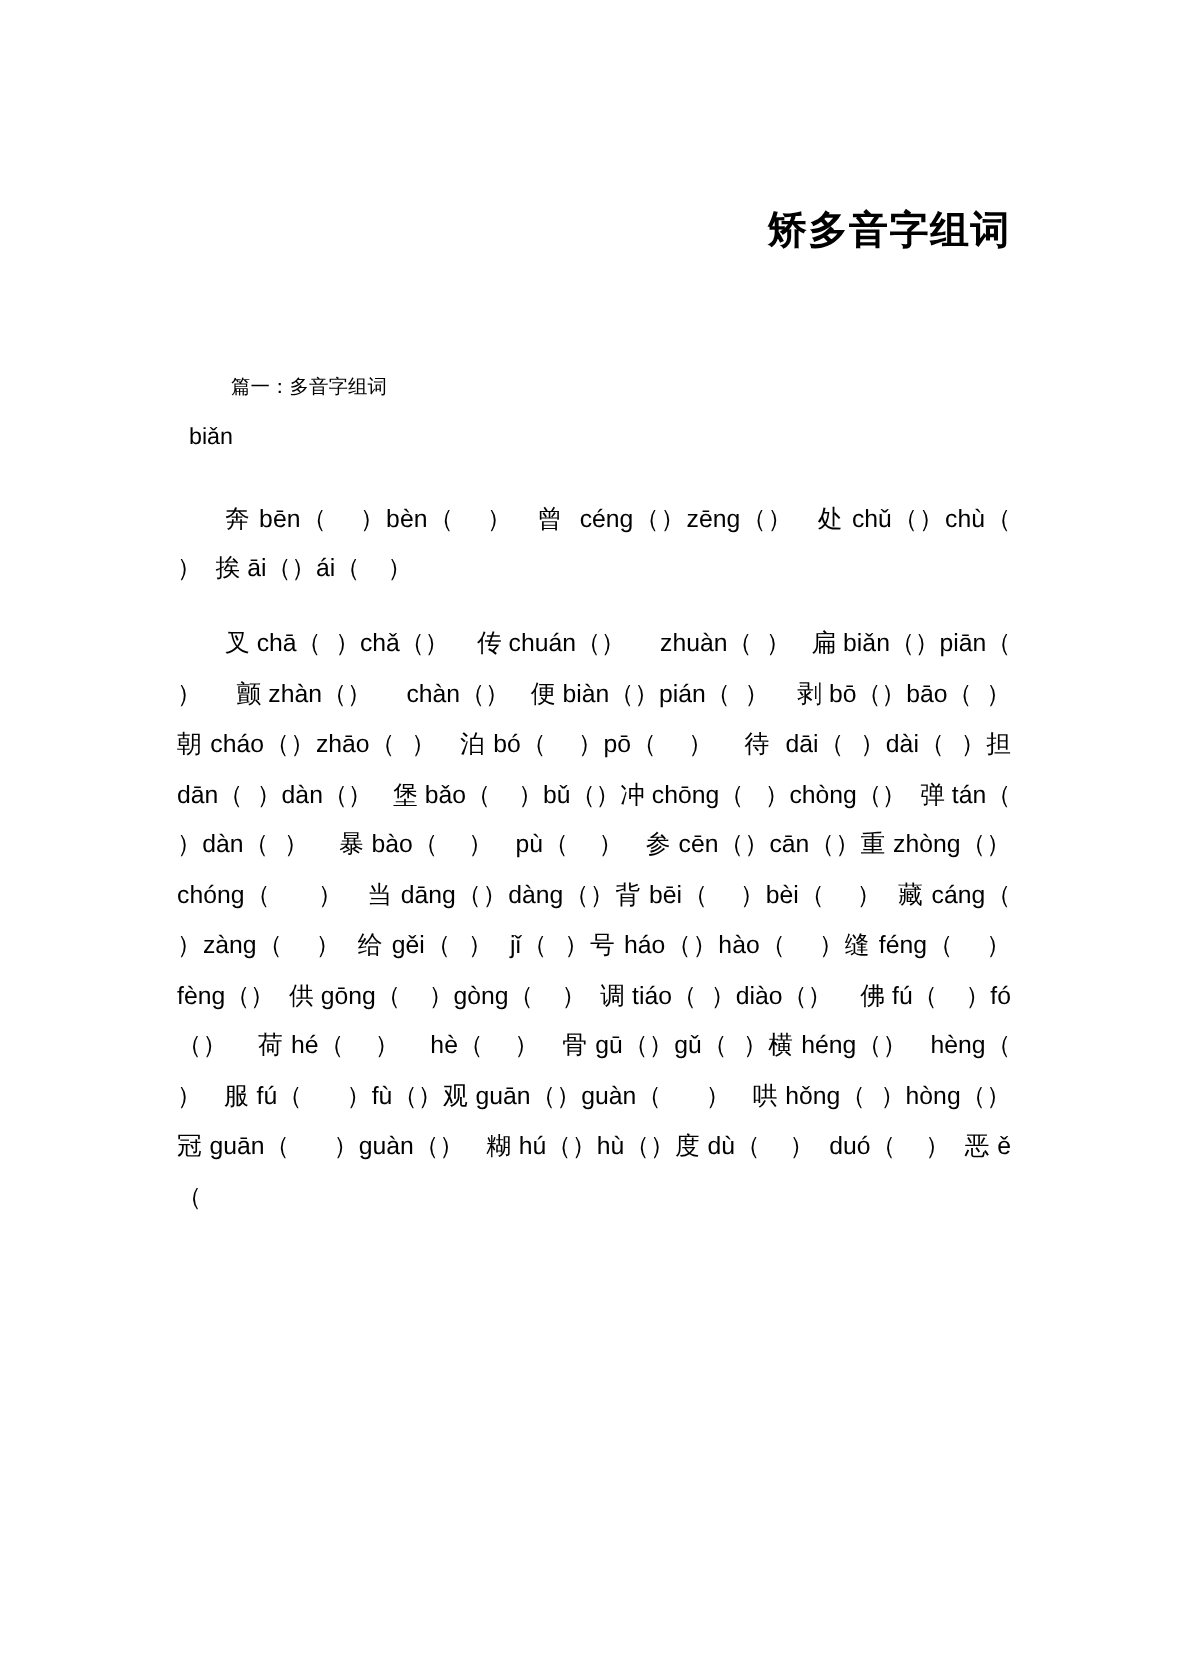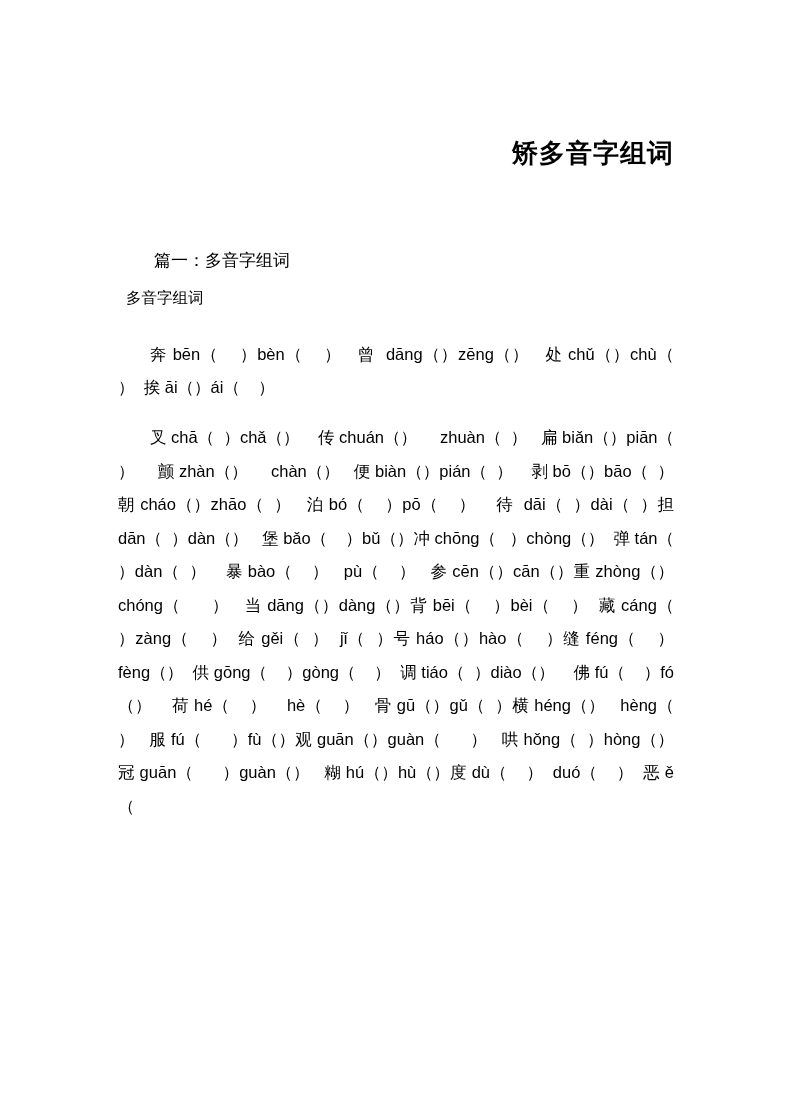--- a/index.html
+++ b/index.html
@@ -27,21 +27,21 @@
     text-align: right;
     font-size: 26px;
     font-weight: bold;
     font-family: "Liberation Sans", "DejaVu Sans", sans-serif;
     letter-spacing: 1px;
   }
   .section-heading {
     margin: 0;
     padding-top: 78px;
     padding-left: 36px;
-    font-size: 17px;
+    font-size: 13px;
     font-weight: normal;
     font-family: "Liberation Sans", "DejaVu Sans", sans-serif;
   }
   .sub-heading {
     margin: 0;
     padding-top: 16px;
     padding-left: 8px;
     font-size: 15.5px;
     font-family: "Liberation Sans", "DejaVu Sans", sans-serif;
   }
@@ -62,20 +62,20 @@
 </style>
 </head>
 <body>
 
 <div class="page">
 
   <h1 class="doc-title">矫多音字组词</h1>
 
   <div class="section-heading">篇一：多音字组词</div>
 
-  <div class="sub-heading">多音字组词</div>
+  <div class="sub-heading">biǎn</div>
 
   <div class="body-block">
-    <p class="body-line indent">奔 bēn（    ）bèn（    ）   曾  dāng（）zēng（）   处 chǔ（）chù（    ）  挨 āi（）ái（    ）</p>
+    <p class="body-line indent">奔 bēn（    ）bèn（    ）   曾  céng（）zēng（）   处 chǔ（）chù（    ）  挨 āi（）ái（    ）</p>
     <p class="body-line indent">叉 chā（  ）chǎ（）    传 chuán（）     zhuàn（  ）   扁 biǎn（）piān（    ）     颤 zhàn（）     chàn（）   便 biàn（）pián（  ）    剥 bō（）bāo（  ）  朝 cháo（）zhāo（  ）   泊 bó（    ）pō（    ）    待  dāi（  ）dài（  ）担 dān（  ）dàn（）   堡 bǎo（    ）bǔ（）冲 chōng（   ）chòng（）  弹 tán（  ）dàn（  ）    暴 bào（    ）   pù（    ）   参 cēn（）cān（）重 zhòng（）chóng（      ）   当 dāng（）dàng（）背 bēi（    ）bèi（    ）  藏 cáng（    ）zàng（    ）  给 gěi（  ）  jǐ（  ）号 háo（）hào（    ）缝 féng（    ）   fèng（）  供 gōng（    ）gòng（    ）  调 tiáo（  ）diào（）    佛 fú（    ）fó（）    荷 hé（    ）    hè（    ）   骨 gū（）gǔ（  ）横 héng（）   hèng（      ）   服 fú（      ）fù（）观 guān（）guàn（      ）   哄 hǒng（  ）hòng（）    冠 guān（      ）guàn（）   糊 hú（）hù（）度 dù（    ）  duó（    ）  恶 ě（</p>
   </div>
 
 </div>
 
 </body></html>

